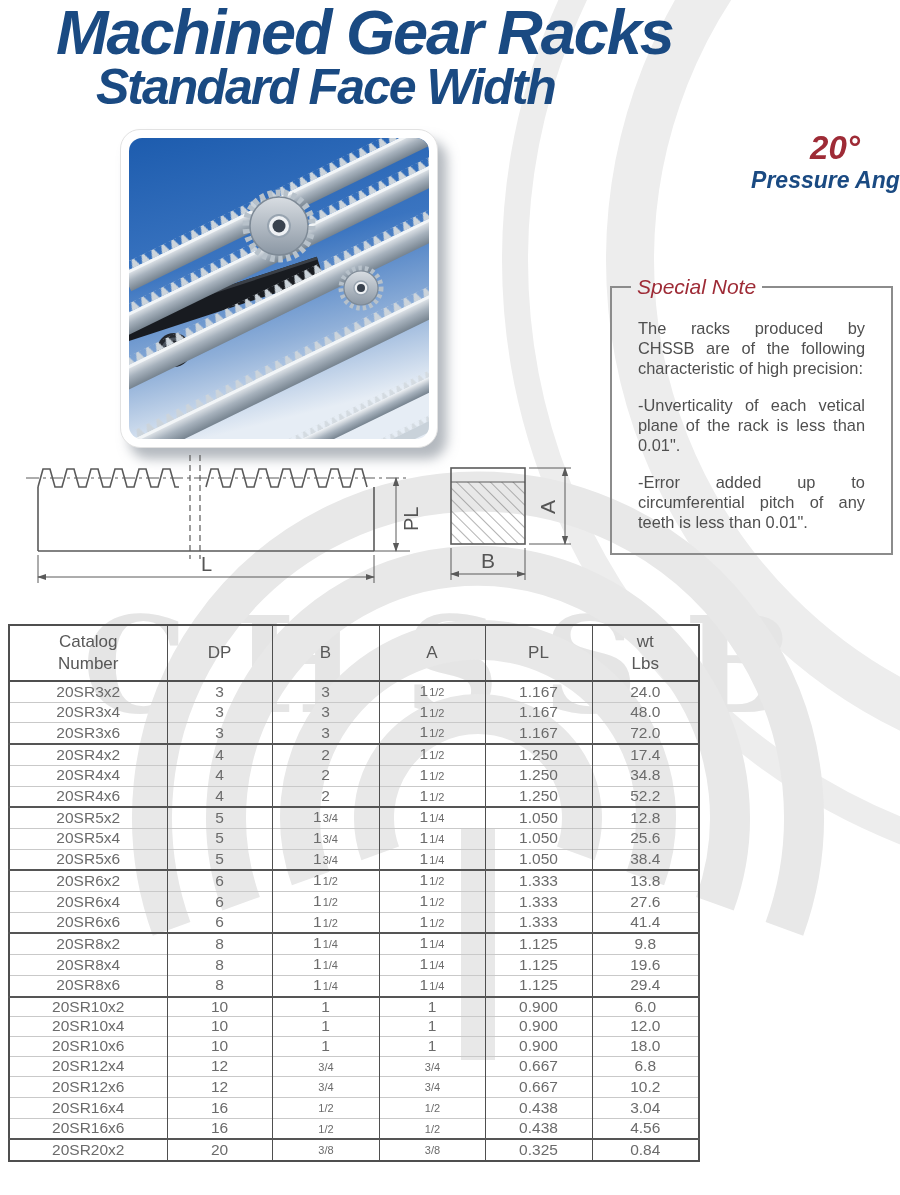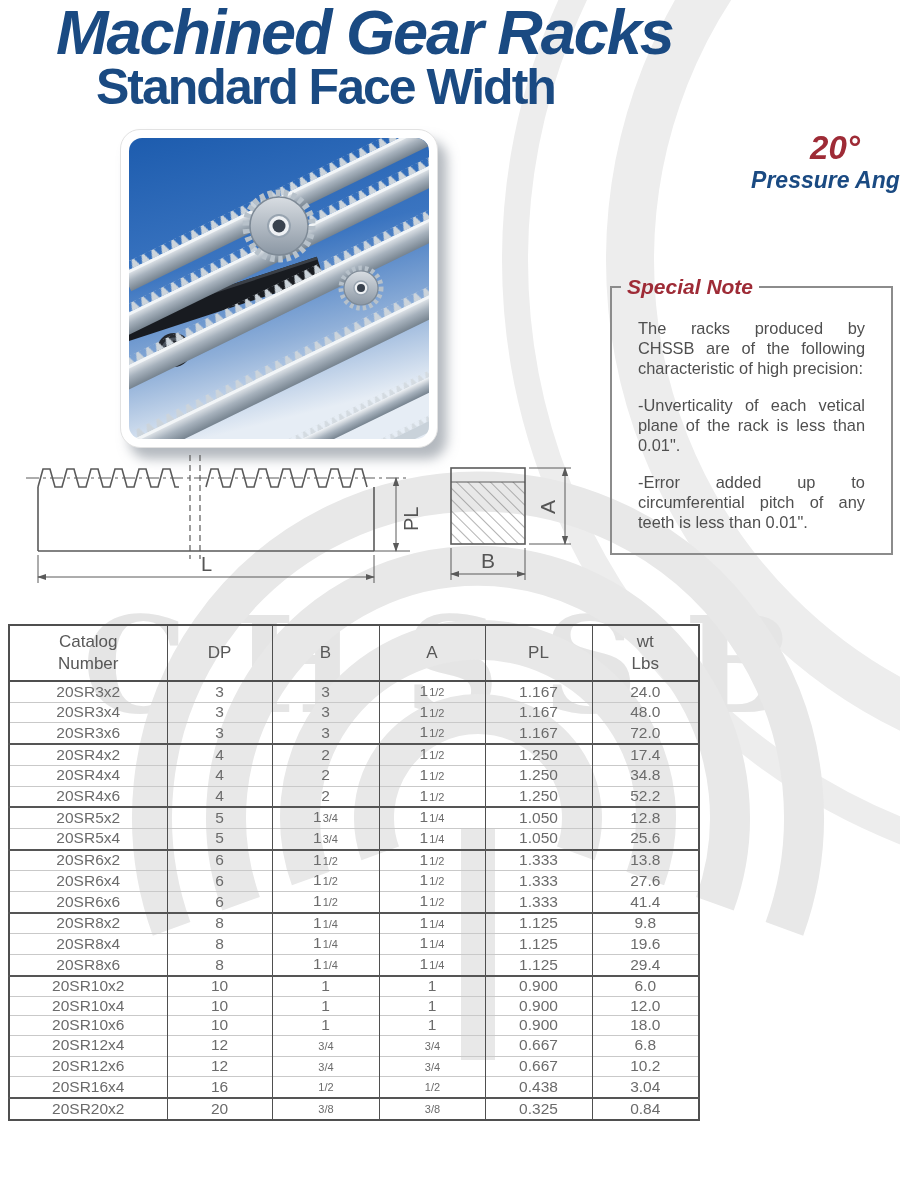--- a/index.html
+++ b/index.html
@@ -5,40 +5,40 @@
   html,body{margin:0;padding:0;background:#ffffff;}
   .page{position:relative;width:900px;height:1195px;background:#fff;overflow:hidden;
         font-family:"Liberation Sans",sans-serif;}
   .layer{position:absolute;inset:0;}
   .content{z-index:2;}
   .wm{z-index:1;pointer-events:none;}
 
   
   .title1{position:absolute;left:56px;top:0px;font-size:63px;font-weight:bold;font-style:italic;
           color:#1a4a82;letter-spacing:-2px;line-height:1.02;white-space:nowrap;}
-  .title2{position:absolute;left:96px;top:62px;font-size:50px;font-weight:bold;
+  .title2{position:absolute;left:96px;top:62px;font-size:50px;font-weight:bold;font-style:italic;
           color:#1a4a82;letter-spacing:-2px;line-height:1.02;white-space:nowrap;text-align:center;}
 
   
   .photo-frame{position:absolute;left:120px;top:129px;width:318px;height:319px;background:#fff;
                border-radius:20px;box-shadow:9px 11px 12px rgba(105,115,128,.5);
                border:1px solid #e2e2e2;box-sizing:border-box;}
   .photo-frame .inner{position:absolute;left:8px;top:8px;width:300px;height:301px;border-radius:13px;
                overflow:hidden;}
 
   
   .pressure{position:absolute;left:739px;top:131px;width:192px;text-align:center;}
   .pa-angle{font-size:33px;font-weight:bold;font-style:italic;color:#9e2b36;line-height:1.05;}
   .pa-label{font-size:23px;font-weight:bold;font-style:italic;color:#1a4a82;margin-top:1px;}
 
   
   .note{position:absolute;left:610px;top:275px;width:283px;height:280px;border:2px solid #8c8c8c;
         margin:0;padding:2px 9px 0 9px;box-sizing:border-box;background:transparent;}
-  .note legend{font-size:21px;font-weight:bold;font-style:italic;color:#9e2b36;padding:0 6px;
-        }
+  .note legend{font-size:21px;font-weight:normal;font-style:italic;color:#9e2b36;padding:0 6px;
+        margin-left:10px;}
   .note p{font-size:16.4px;color:#4f4f4f;text-align:justify;line-height:1.22;margin:17px;}
 
   
   .svg-side{position:absolute;left:18px;top:447px;}
   .svg-cross{position:absolute;left:437px;top:452px;}
   .dim-text{fill:#555;font-family:"Liberation Sans",sans-serif;}
 
   
   .tbl-wrap{position:absolute;left:8px;top:624px;}
   table.spec{border-collapse:collapse;table-layout:fixed;width:690px;background:transparent;}
@@ -300,20 +300,28 @@
               <td>12.8</td>
             </tr>
             <tr>
               <td>20SR5x4</td>
               <td>5</td>
               <td>1<span class="frac">3/4</span></td>
               <td>1<span class="frac">1/4</span></td>
               <td>1.050</td>
               <td>25.6</td>
             </tr>
+            <tr>
+              <td>20SR5x6</td>
+              <td>5</td>
+              <td>1<span class="frac">3/4</span></td>
+              <td>1<span class="frac">1/4</span></td>
+              <td>1.050</td>
+              <td>38.4</td>
+            </tr>
             <tr class="group-start">
               <td>20SR6x2</td>
               <td>6</td>
               <td>1<span class="frac">1/2</span></td>
               <td>1<span class="frac">1/2</span></td>
               <td>1.333</td>
               <td>13.8</td>
             </tr>
             <tr>
               <td>20SR6x4</td>
@@ -396,20 +404,28 @@
               <td>10.2</td>
             </tr>
             <tr>
               <td>20SR16x4</td>
               <td>16</td>
               <td><span class="frac">1/2</span></td>
               <td><span class="frac">1/2</span></td>
               <td>0.438</td>
               <td>3.04</td>
             </tr>
+            <tr>
+              <td>20SR16x6</td>
+              <td>16</td>
+              <td><span class="frac">1/2</span></td>
+              <td><span class="frac">1/2</span></td>
+              <td>0.438</td>
+              <td>4.56</td>
+            </tr>
             <tr class="group-start">
               <td>20SR20x2</td>
               <td>20</td>
               <td><span class="frac">3/8</span></td>
               <td><span class="frac">3/8</span></td>
               <td>0.325</td>
               <td>0.84</td>
             </tr>
           </tbody>
       </table>

